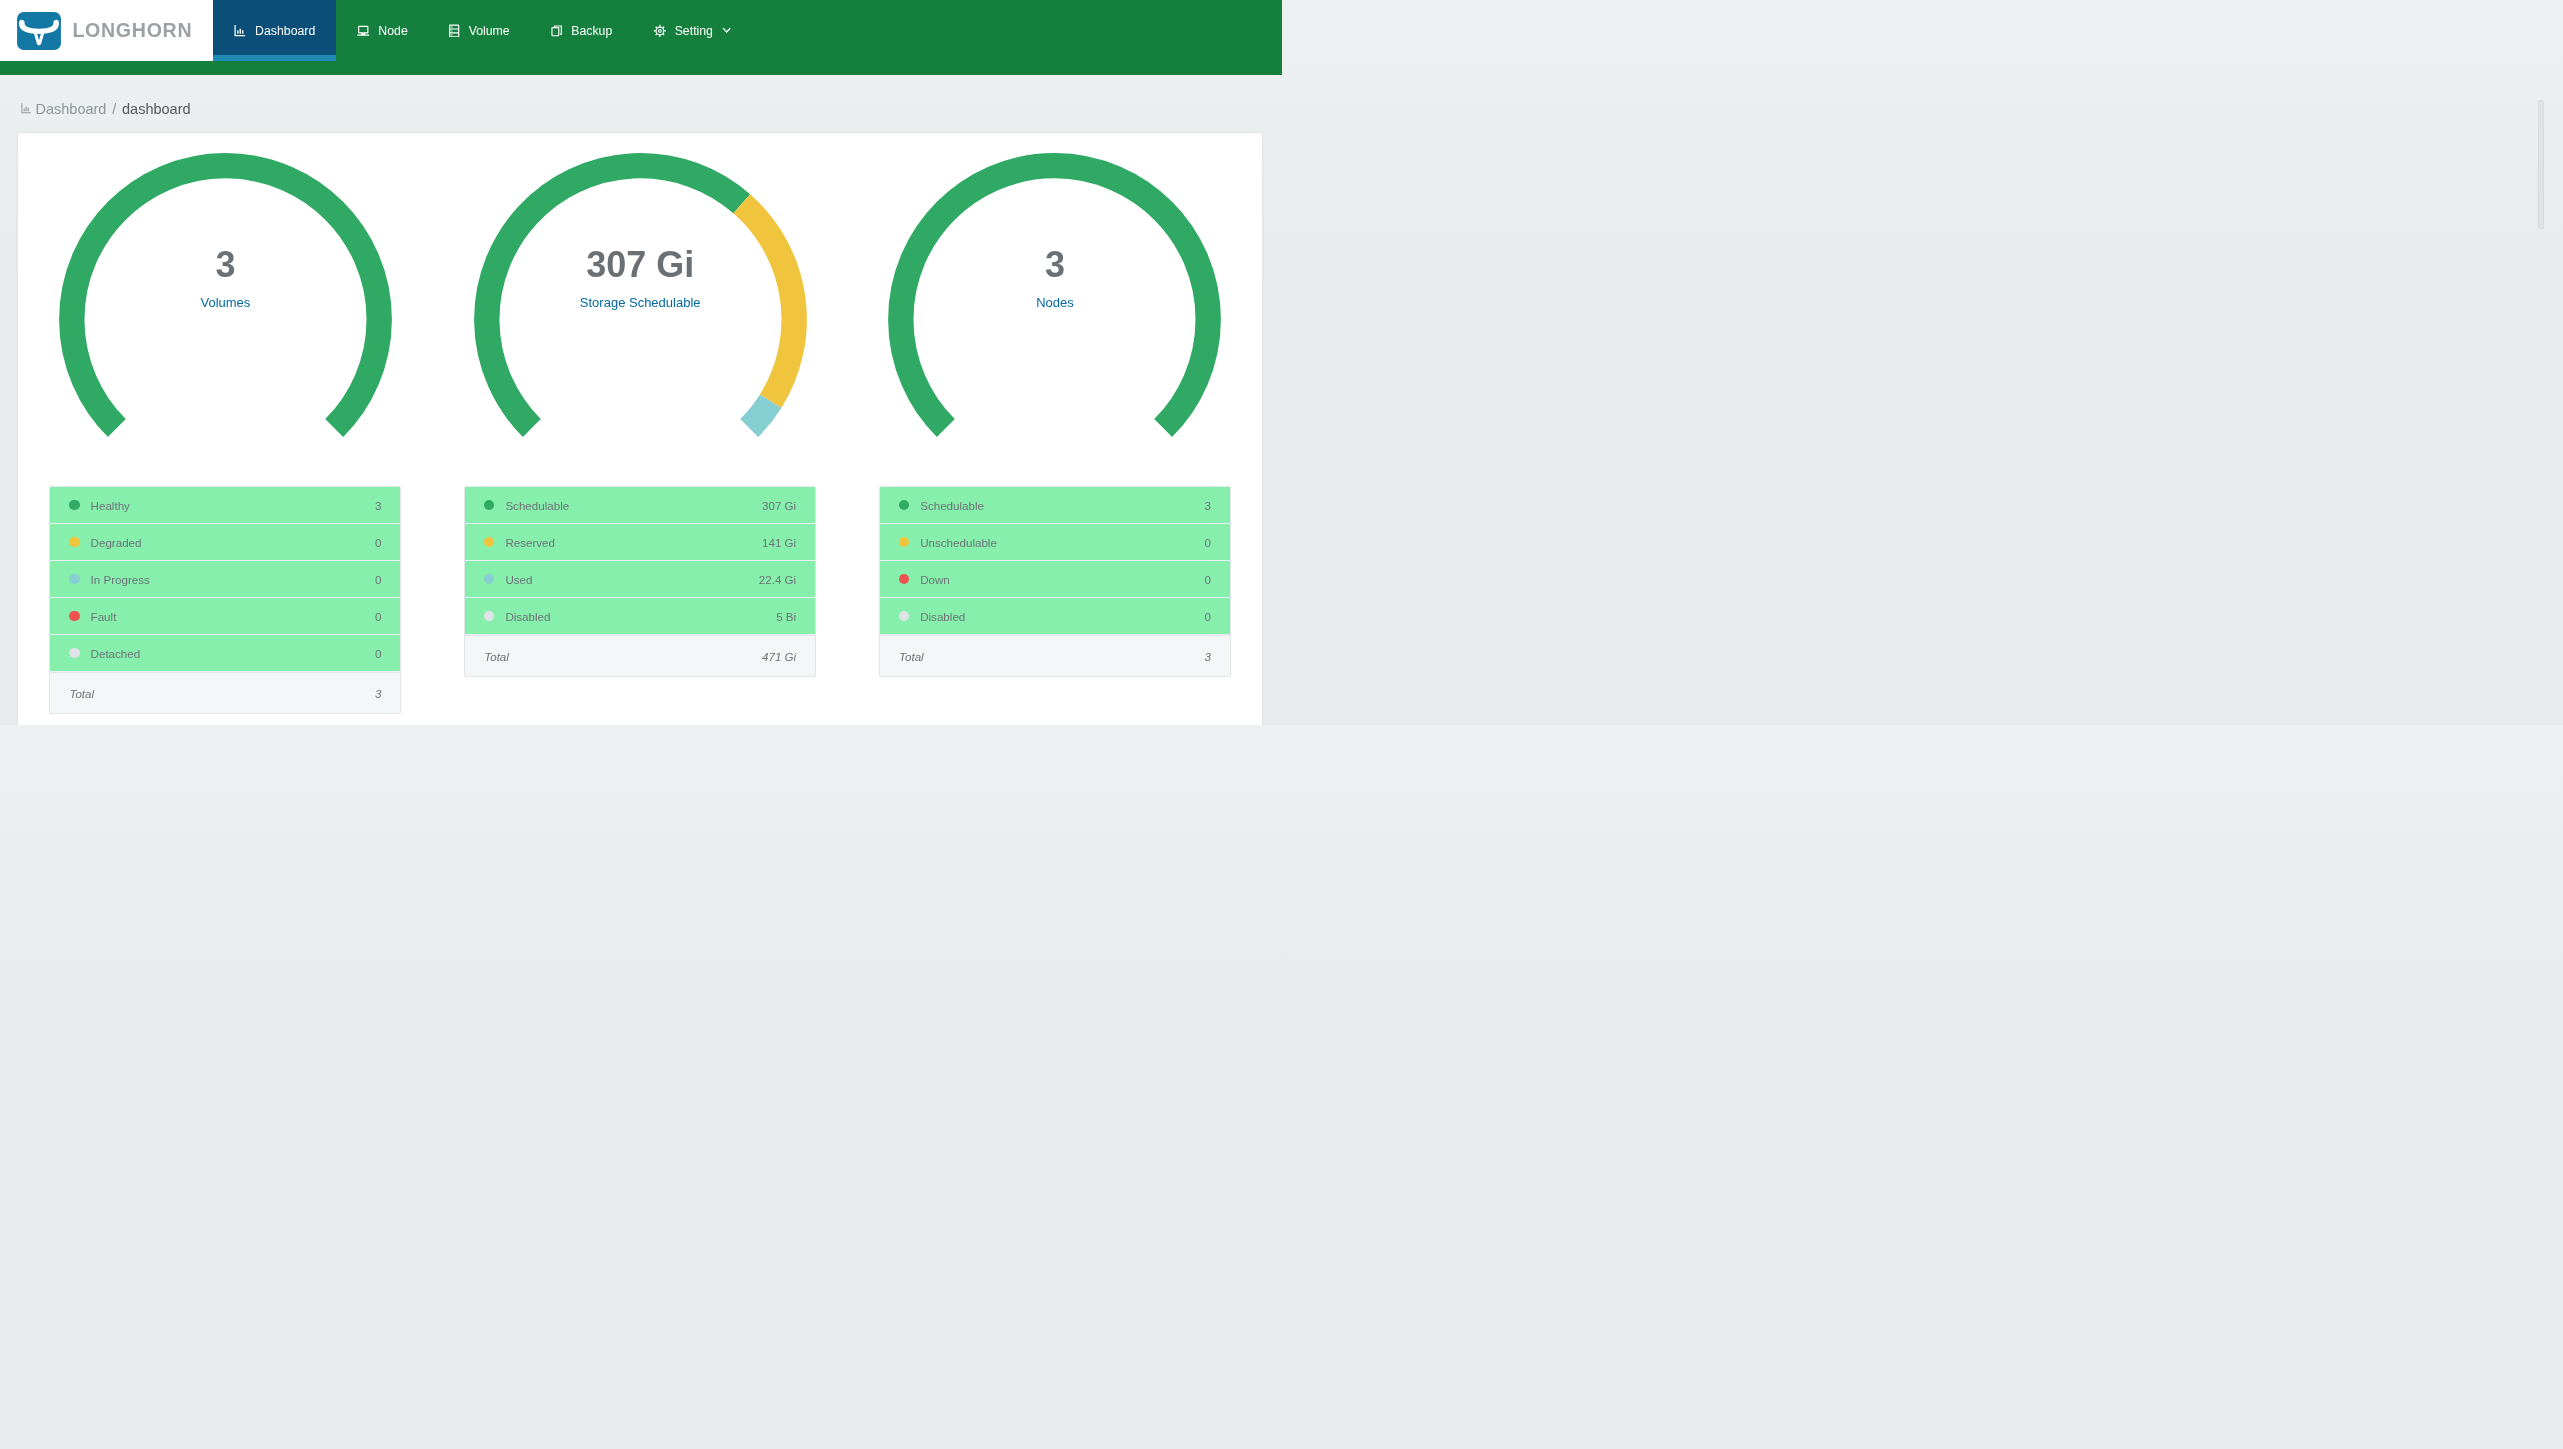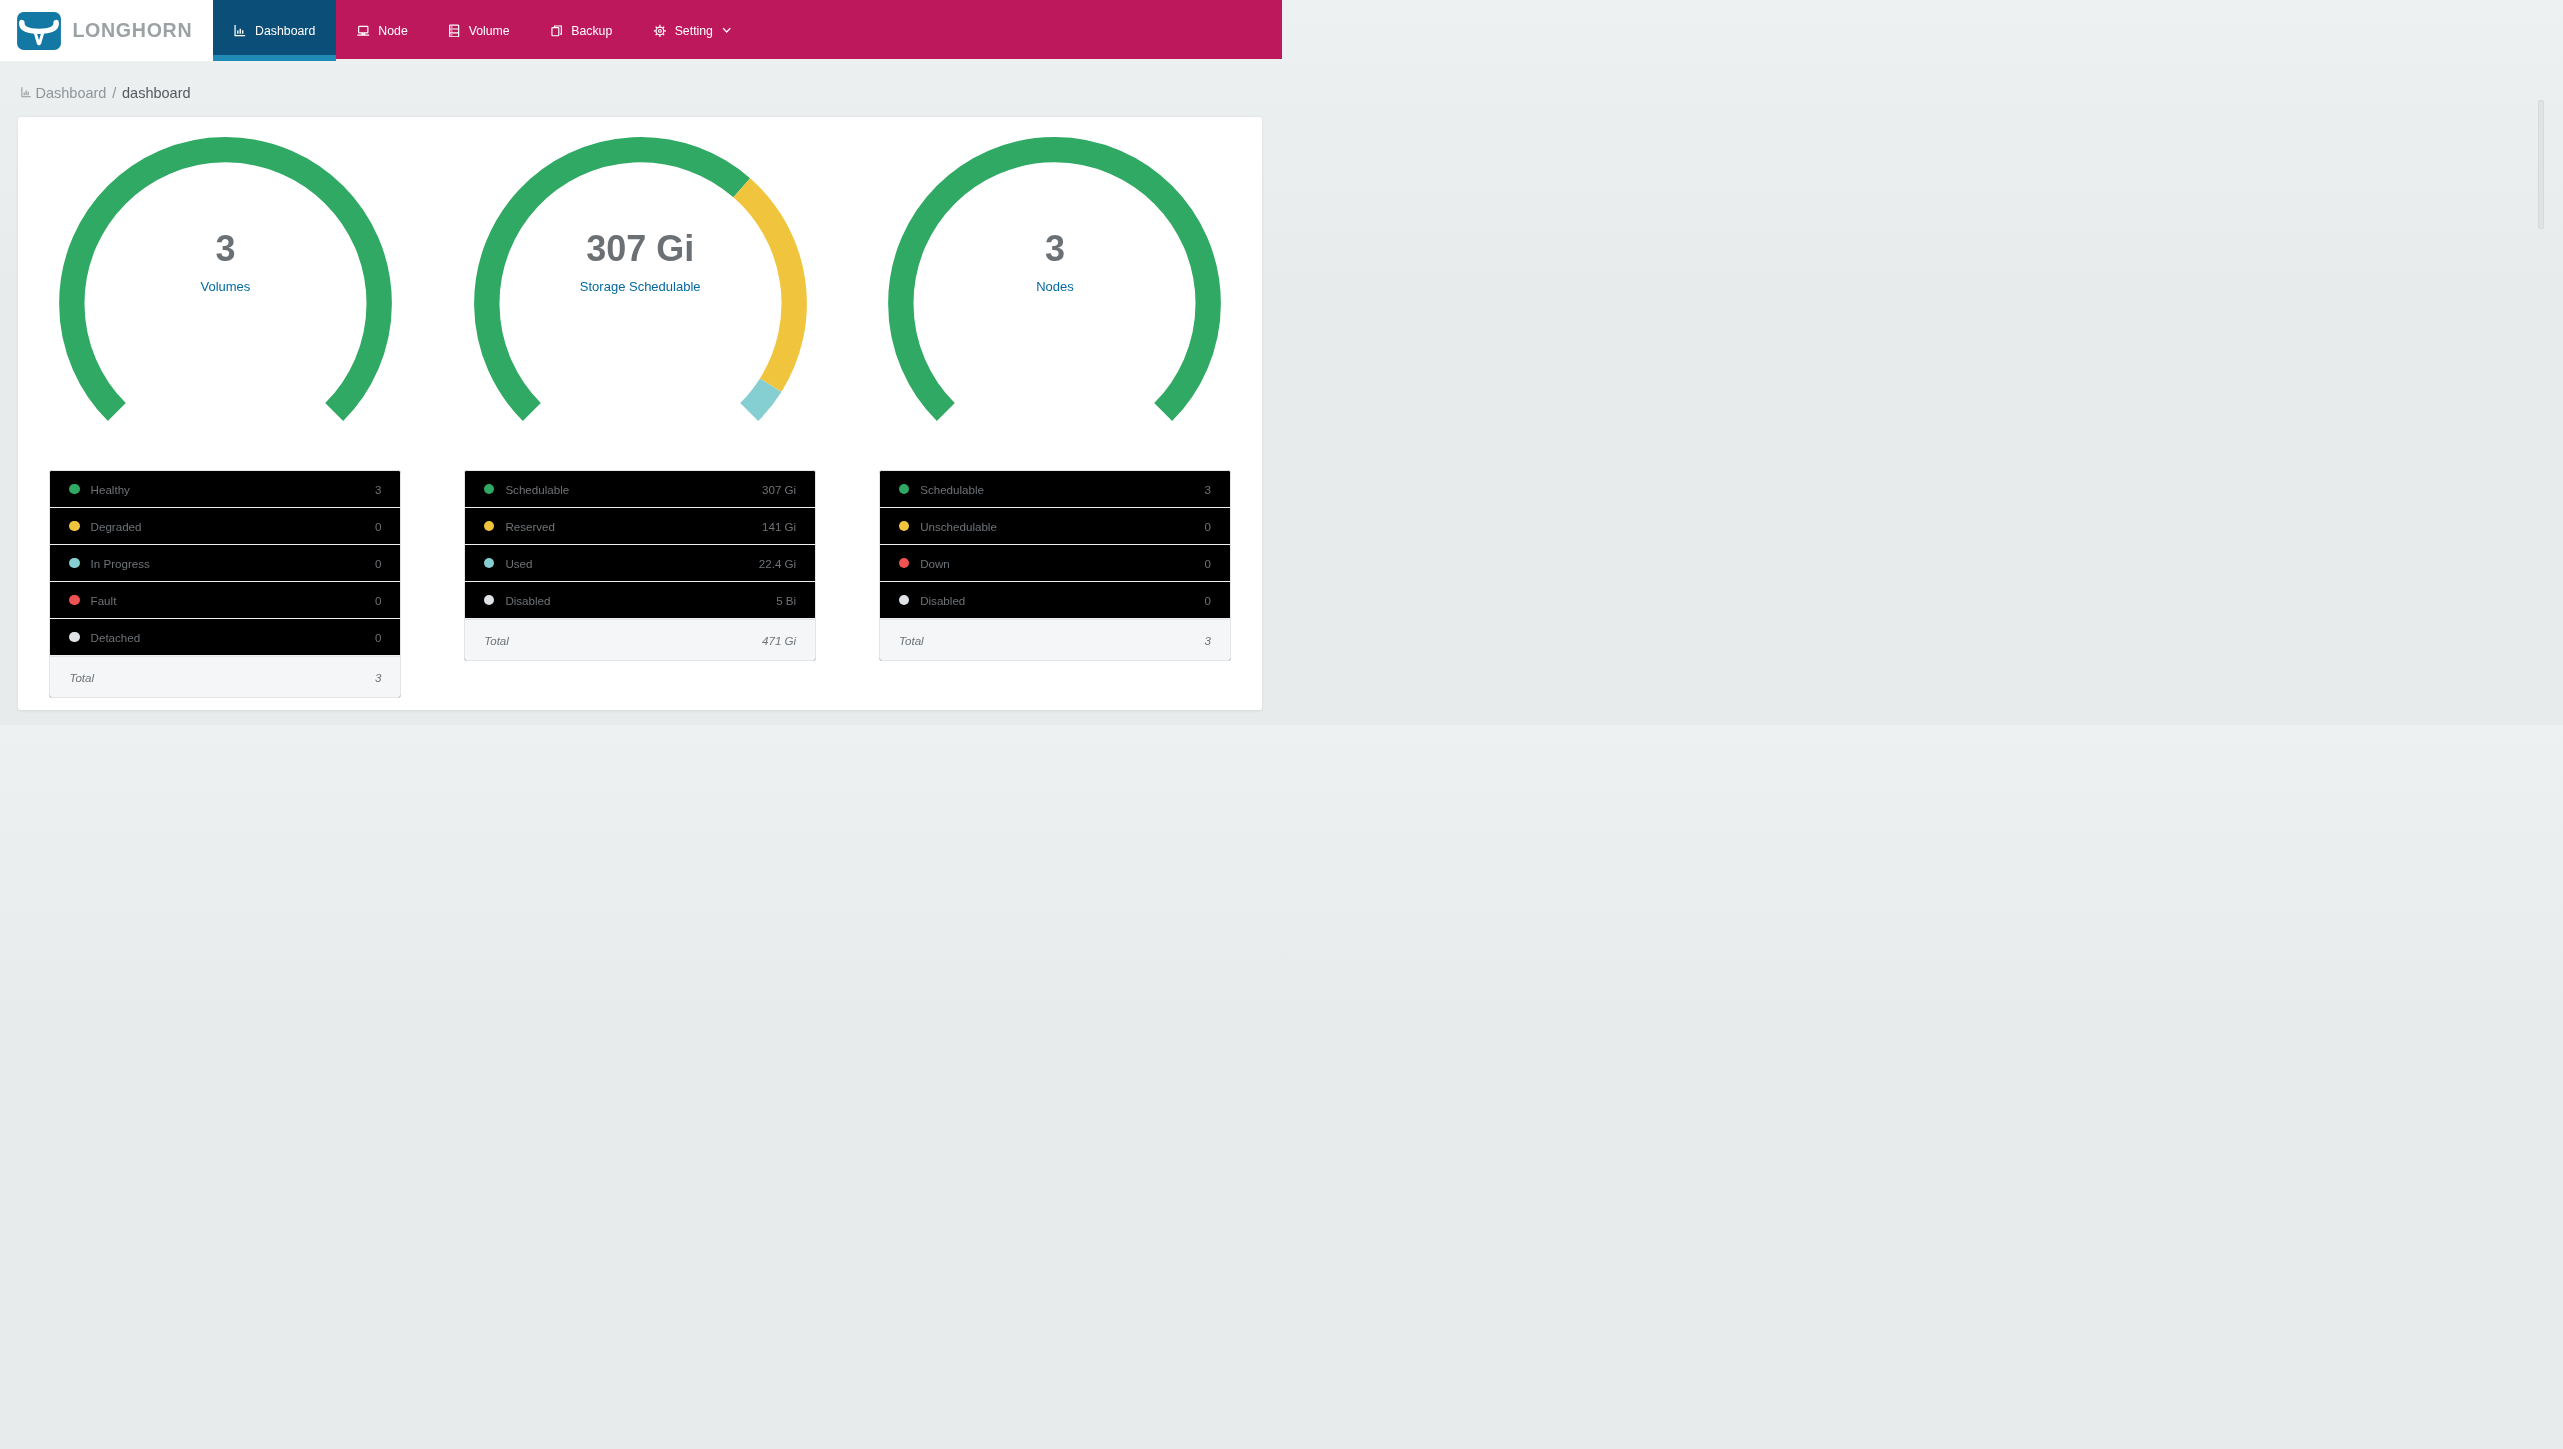--- a/index.html
+++ b/index.html
@@ -4,21 +4,21 @@
 <style>
   * { margin:0; padding:0; box-sizing:border-box; }
   html,body { width:1282px; height:725px; overflow:hidden; }
   body {
     font-family:"Liberation Sans", sans-serif;
     background:linear-gradient(#eef1f1, #e8ebeb 40%);
     color:#6d7377;
   }
 
   
-  .header { display:flex; height:59px; background:#be185d; }
+  .header { display:flex; height:75px; background:#15803d; }
   .logo-block {
     width:213px; height:61px; background:#ffffff;
     display:flex; align-items:center; padding-left:17.4px; flex:none;
   }
   .logo-mark { width:44px; height:38px; flex:none; }
   .logo-title {
     margin-left:11px; font-size:19.6px; font-weight:700;
     letter-spacing:0.7px; color:#9CA1A4;
   }
   .nav { display:flex; flex:1; }
@@ -55,21 +55,21 @@
   .gauge-wrap svg { position:absolute; left:0; top:0; }
   .gauge-center {
     position:absolute; left:0; right:0; top:96px; text-align:center;
   }
   .gauge-value { font-size:36px; font-weight:700; color:#6b7075; line-height:39px; }
   .gauge-label { margin-top:11px; font-size:13px; color:#0369a1; }
 
   
   .legend {
     width:352px; margin:47px auto 0; border:0.7px solid #e3e6e8;
-    border-radius:2.2px; background:#000000; font-size:11.6px; overflow:hidden;
+    border-radius:2.2px; background:#86efac; font-size:11.6px; overflow:hidden;
   }
   .legend-row {
     display:flex; align-items:center; height:37px; padding:0 19px;
     border-bottom:0.7px solid #eef0f2;
   }
   .legend-row:last-of-type { border-bottom:none; }
   .dot { width:10.2px; height:10.2px; border-radius:50%; margin-right:11px; flex:none; }
   .row-label { color:#6d7377; }
   .row-value { margin-left:auto; color:#6d7377; }
   .legend-total {

